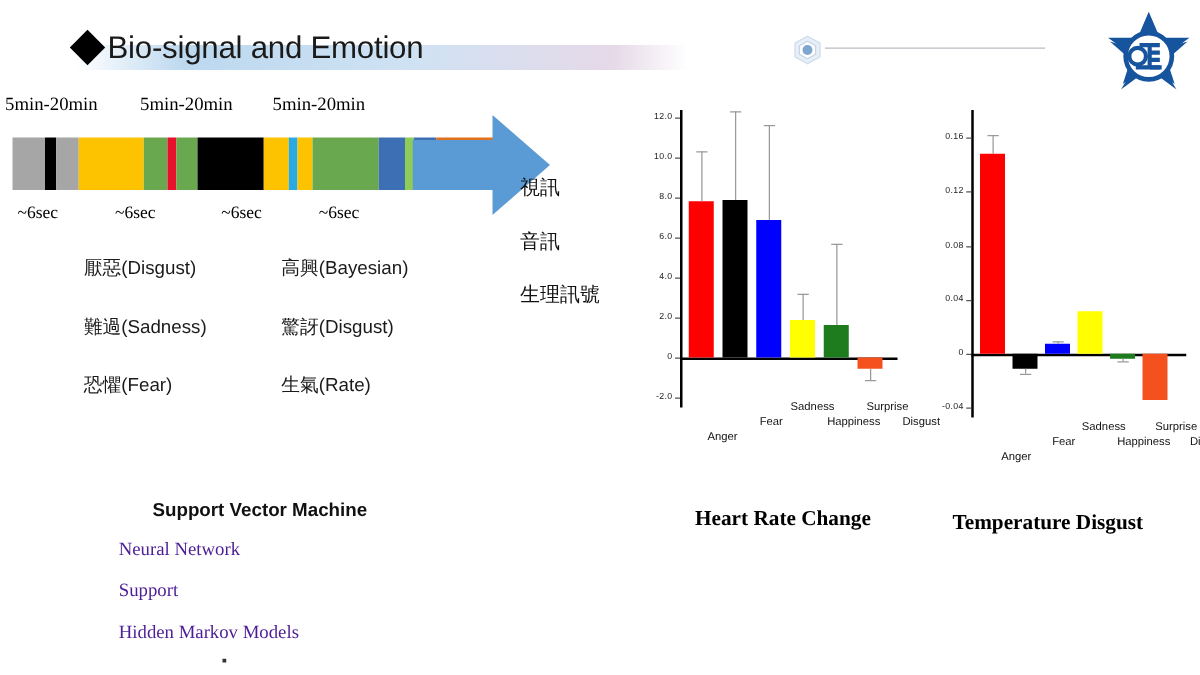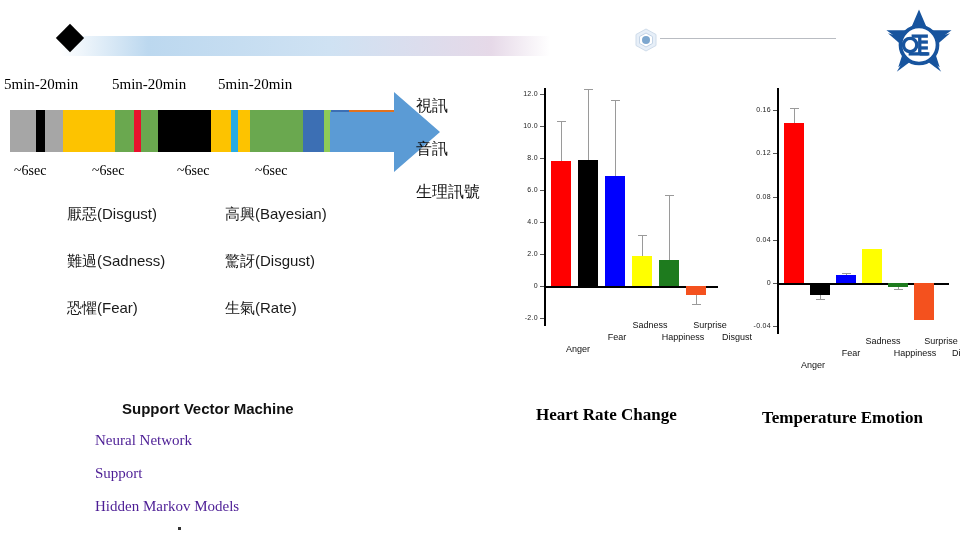--- a/index.html
+++ b/index.html
@@ -31,21 +31,21 @@
   
   .tl-min{top:76px;font-family:"Liberation Serif",serif;font-size:15px;color:#000;white-space:nowrap;}
   .tl-sec{top:163px;font-family:"Liberation Serif",serif;font-size:14px;color:#000;white-space:nowrap;}
 
   #timeline-bar{left:10px;top:110px;height:42px;display:flex;}
   #timeline-bar .seg{height:42px;}
 
   #flow-arrow{left:330px;top:88px;width:110px;height:88px;}
 
   .side-label{
-    font-family:"Liberation Sans",sans-serif;font-size:16px;color:#111;white-space:nowrap;
+    font-family:"Liberation Sans",sans-serif;font-size:16px;color:#111;white-space:nowrap;margin-top:44px;
   }
 
   
   .emo{
     font-size:15px;color:#1a1a1a;white-space:nowrap;
   }
 
   
   #clf-svm{left:122px;top:400px;font-size:15px;font-weight:bold;color:#111;white-space:nowrap;}
   .clf{font-family:"Liberation Serif",serif;font-size:15px;color:#4c1d95;white-space:nowrap;}
@@ -72,20 +72,21 @@
   .axisline{position:absolute;background:#000;}
   .tickmark{position:absolute;background:#555;height:1px;}
 </style>
 </head>
 <body>
 
 <div class="abs" id="title-underline"></div>
 
 <div class="abs" id="slide-title">
   <span id="title-diamond"></span>
+  <span>Bio-signal and Emotion</span>
 </div>
 
 <div class="abs" id="deco-rule"></div>
 <div class="abs" id="deco-hex">
   <svg width="26" height="26" viewBox="0 0 26 26">
     <polygon points="13,2 23,7.5 23,18.5 13,24 3,18.5 3,7.5" fill="#e7eff8" stroke="#cfdcea" stroke-width="1"></polygon>
     <polygon points="13,6 19.5,9.6 19.5,16.4 13,20 6.5,16.4 6.5,9.6" fill="#ffffff" stroke="#c4d4e6" stroke-width="1"></polygon>
     <circle cx="13" cy="13" r="4" fill="#7da7cf"></circle>
   </svg>
 </div>
@@ -203,21 +204,21 @@
     <div class="xlab" style="left: 151px; top: 244px; transform: translateX(-50%);">Happiness</div>
     <div class="bar" style="left: 154px; top: 171.6px; width: 20px; height: 26.4px; background: rgb(30, 123, 30);"></div>
     <div class="errbar" style="left: 164px; top: 106.8px; height: 64.8px;"></div>
     <div class="errcap" style="left: 160px; top: 106.8px; width: 9px;"></div>
     <div class="xlab" style="left: 178px; top: 232px; transform: translateX(-50%);">Surprise</div>
     <div class="bar" style="left: 181px; top: 198px; width: 20px; height: 8.8px; background: rgb(244, 81, 30);"></div>
     <div class="errbar" style="left: 191px; top: 206.8px; height: 8.8px;"></div>
     <div class="errcap" style="left: 187px; top: 215.6px; width: 9px;"></div>
     <div class="xlab" style="left: 205px; top: 244px; transform: translateX(-50%);">Disgust</div>
   </div>
-<div class="chart-title" style="left: 536px; top: 405px;" id="hr-title-pos">Heart Rate Change</div>
+<div class="chart-title" style="left: 556px; top: 405px;" id="hr-title-pos">Heart Rate Change</div>
 
 <div class="chart-box" id="chart-temp" style="left:740px;top:88px;width:220px;height:310px;">
     <div class="axisline" style="left: 37px; top: 0px; width: 2px; height: 246px;"></div>
     <div class="axisline" style="left: 37px; top: 194.837px; width: 172px; height: 2px;"></div>
     <div class="tickmark" style="left: 33px; top: 22.186px; width: 4px;"></div>
     <div class="ytick" style="left: -2px; top: 18.186px; width: 33px;">0.16</div>
     <div class="tickmark" style="left: 33px; top: 65.3488px; width: 4px;"></div>
     <div class="ytick" style="left: -2px; top: 61.3488px; width: 33px;">0.12</div>
     <div class="tickmark" style="left: 33px; top: 108.512px; width: 4px;"></div>
     <div class="ytick" style="left: -2px; top: 104.512px; width: 33px;">0.08</div>
@@ -241,13 +242,13 @@
     <div class="xlab" style="left: 116px; top: 248px; transform: translateX(-50%);">Sadness</div>
     <div class="bar" style="left: 122px; top: 161.386px; width: 20px; height: 33.4512px; background: rgb(255, 255, 0);"></div>
     <div class="xlab" style="left: 148px; top: 260px; transform: translateX(-50%);">Happiness</div>
     <div class="bar" style="left: 148px; top: 194.837px; width: 20px; height: 4.31628px; background: rgb(30, 123, 30);"></div>
     <div class="errbar" style="left: 158px; top: 199.153px; height: 2.15814px;"></div>
     <div class="errcap" style="left: 154px; top: 201.312px; width: 9px;"></div>
     <div class="xlab" style="left: 174px; top: 248px; transform: translateX(-50%);">Surprise</div>
     <div class="bar" style="left: 174px; top: 194.837px; width: 20px; height: 36.6884px; background: rgb(244, 81, 30);"></div>
     <div class="xlab" style="left: 200px; top: 260px; transform: translateX(-50%);">Disgust</div>
   </div>
-<div class="chart-title" style="left: 762px; top: 408px;" id="temp-title-pos">Temperature Emotion</div>
+<div class="chart-title" style="left: 762px; top: 408px;" id="temp-title-pos">Temperature Disgust</div>
 
 </body></html>

